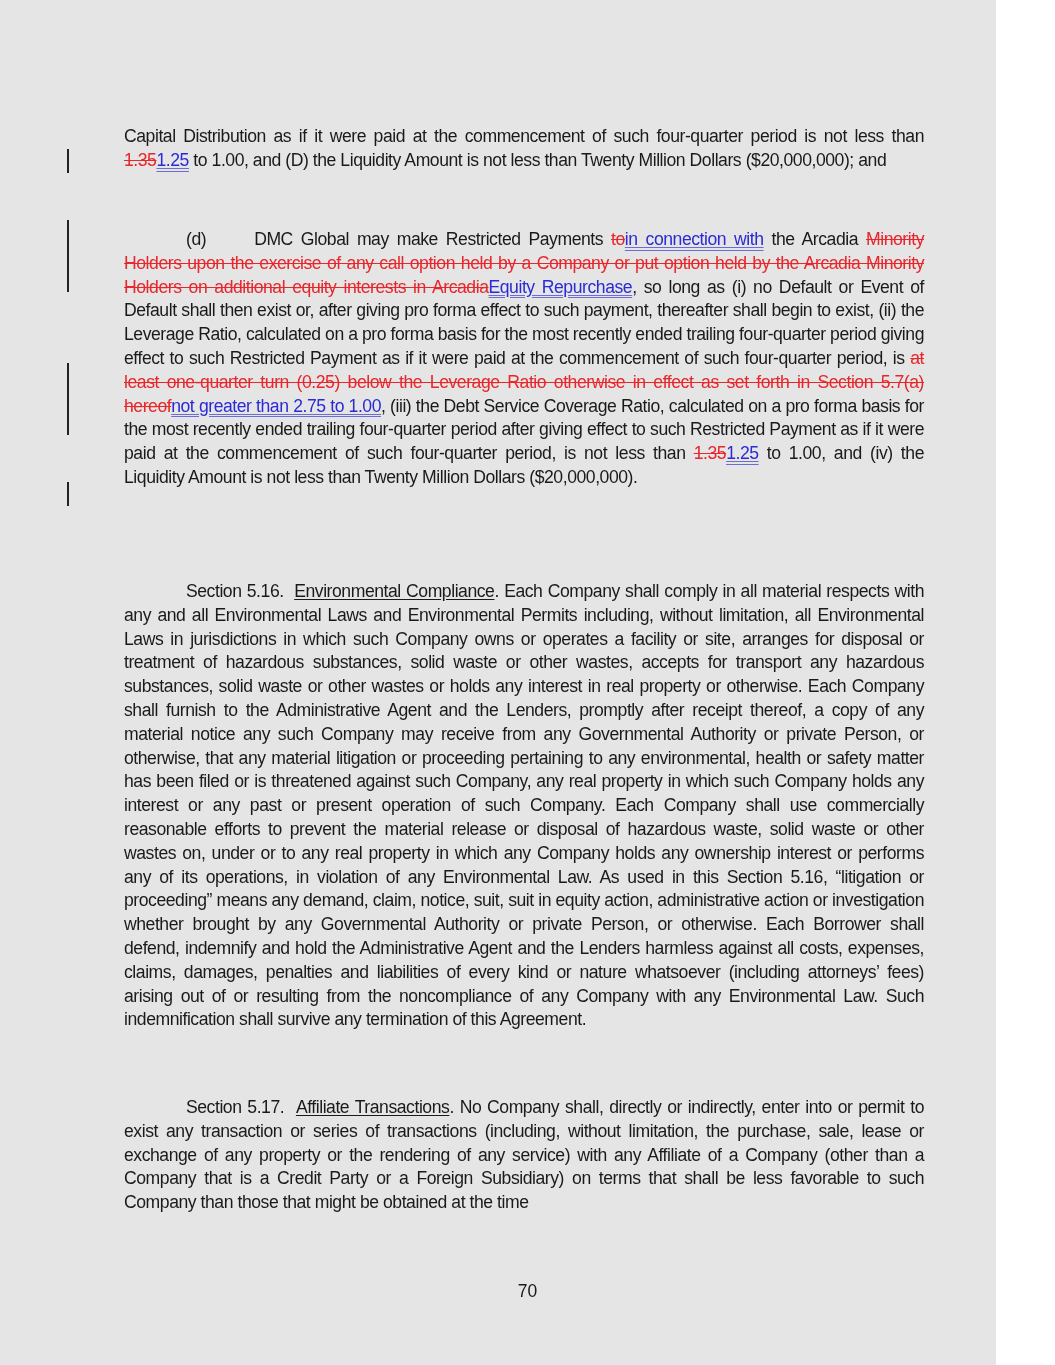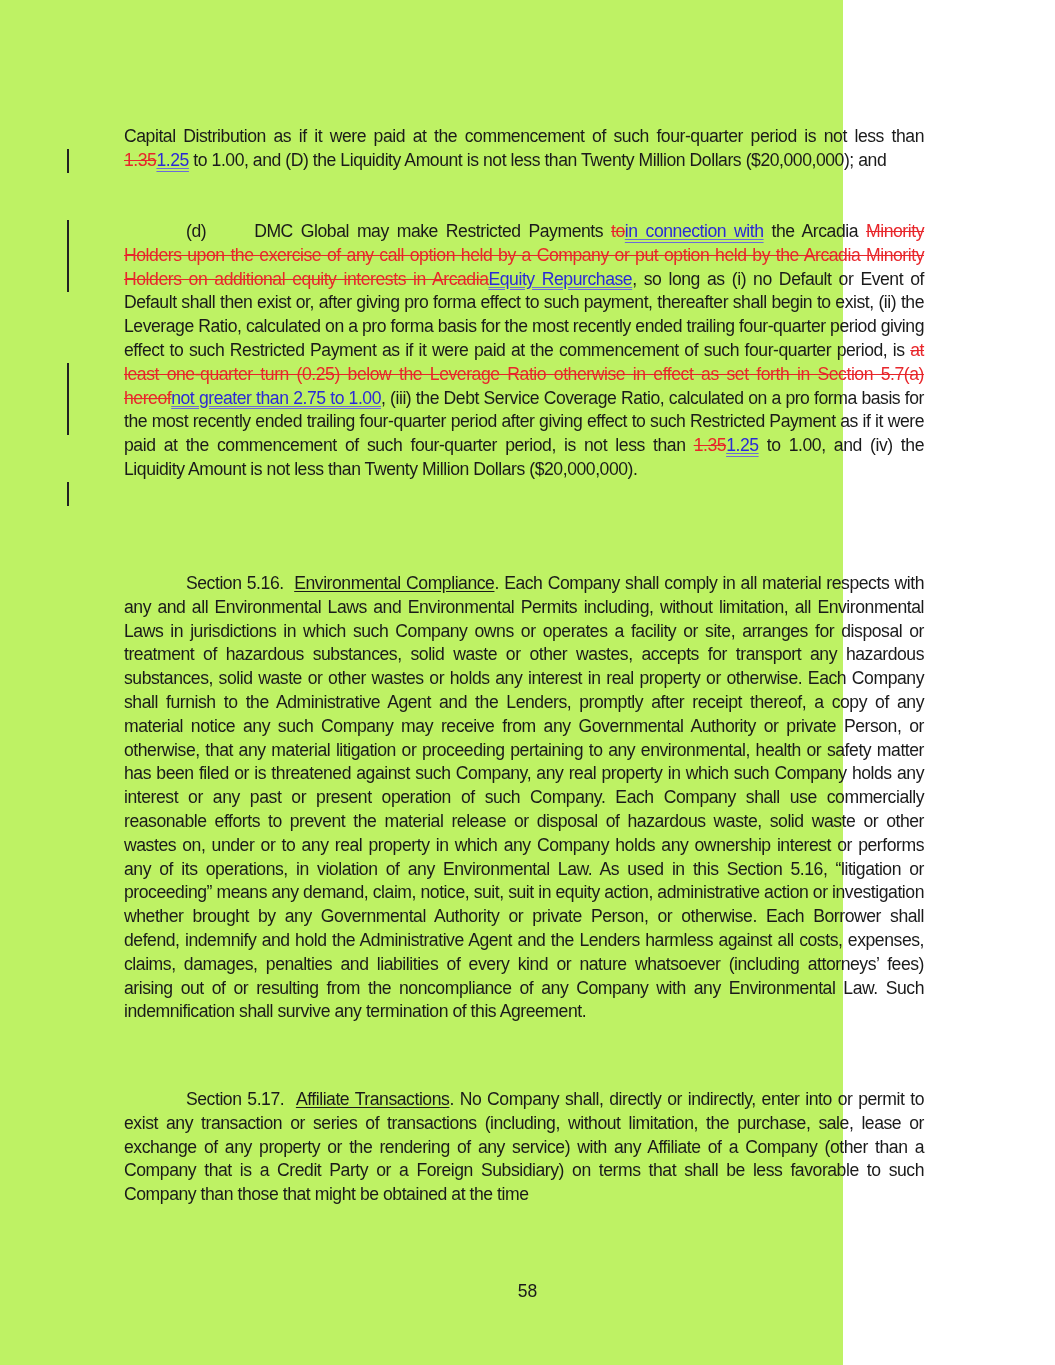--- a/index.html
+++ b/index.html
@@ -1,27 +1,27 @@
 <!DOCTYPE html>
 <html><head>
 <meta charset="utf-8">
 <style>
   html, body { margin: 0; padding: 0; background: #ffffff; }
   body { width: 1055px; height: 1365px; position: relative; overflow: hidden; }
   .page {
-    position: absolute; left: 0; top: 0; width: 843px; height: 1365px; background: #bef264;
+    position: absolute; left: 0; top: 0; width: 996px; height: 1365px; background: #e5e5e5;
   }
   .text {
     position: absolute; left: 124px; width: 800px;
     font-family: "Liberation Sans Narrow", "Liberation Sans", sans-serif;
     font-size: 17.6px; line-height: 23.8px; color: #1a1a1a;
     text-align: justify; letter-spacing: -0.45px; word-spacing: 0px;
   }
   .p { margin: 0; }
-  .indent { text-indent: 62px; }
+  .indent { text-indent: 62px; margin-top: 8px; }
   .del { color: #e8262b; text-decoration: line-through; text-decoration-color: #e8262b; }
   .ins { color: #2a2ad6; text-decoration: underline double; text-decoration-color: #6b6bd9; text-underline-offset: 2px; }
   .u { text-decoration: underline; text-underline-offset: 2px; }
   .tab { display: inline-block; width: 48px; }
   .bar { position: absolute; left: 67px; width: 1.5px; background: #222; }
   .pagenum {
     position: absolute; top: 1281px; left: 0; width: 1055px; text-align: center;
     font-family: "Liberation Sans", sans-serif; font-size: 17.5px; color: #1a1a1a;
   }
 </style>
@@ -52,14 +52,14 @@
       <span>Section 5.16.</span>&nbsp;&nbsp;<span class="u">Environmental Compliance</span><span>.  Each Company shall comply in all material respects with any and all Environmental Laws and Environmental Permits including, without limitation, all Environmental Laws in jurisdictions in which such Company owns or operates a facility or site, arranges for disposal or treatment of hazardous substances, solid waste or other wastes, accepts for transport any hazardous substances, solid waste or other wastes or holds any interest in real property or otherwise.  Each Company shall furnish to the Administrative Agent and the Lenders, promptly after receipt thereof, a copy of any material notice any such Company may receive from any Governmental Authority or private Person, or otherwise, that any material litigation or proceeding pertaining to any environmental, health or safety matter has been filed or is threatened against such Company, any real property in which such Company holds any interest or any past or present operation of such Company.  Each Company shall use commercially reasonable efforts to prevent the material release or disposal of hazardous waste, solid waste or other wastes on, under or to any real property in which any Company holds any ownership interest or performs any of its operations, in violation of any Environmental Law.  As used in this Section 5.16, “litigation or proceeding” means any demand, claim, notice, suit, suit in equity action, administrative action or investigation whether brought by any Governmental Authority or private Person, or otherwise. Each Borrower shall defend, indemnify and hold the Administrative Agent and the Lenders harmless against all costs, expenses, claims, damages, penalties and liabilities of every kind or nature whatsoever (including attorneys’ fees) arising out of or resulting from the noncompliance of any Company with any Environmental Law.  Such indemnification shall survive any termination of this Agreement.</span>
     </p>
   </div>
 
   <div class="text" style="top:1088px;">
     <p class="p indent">
       <span>Section 5.17.</span>&nbsp;&nbsp;<span class="u">Affiliate Transactions</span><span>.  No Company shall, directly or indirectly, enter into or permit to exist any transaction or series of transactions (including, without limitation, the purchase, sale, lease or exchange of any property or the rendering of any service) with any Affiliate of a Company (other than a Company that is a Credit Party or a Foreign Subsidiary) on terms that shall be less favorable to such Company than those that might be obtained at the time</span>
     </p>
   </div>
 
-  <div class="pagenum">58</div>
+  <div class="pagenum">70</div>
 </div>
 
 </body></html>

